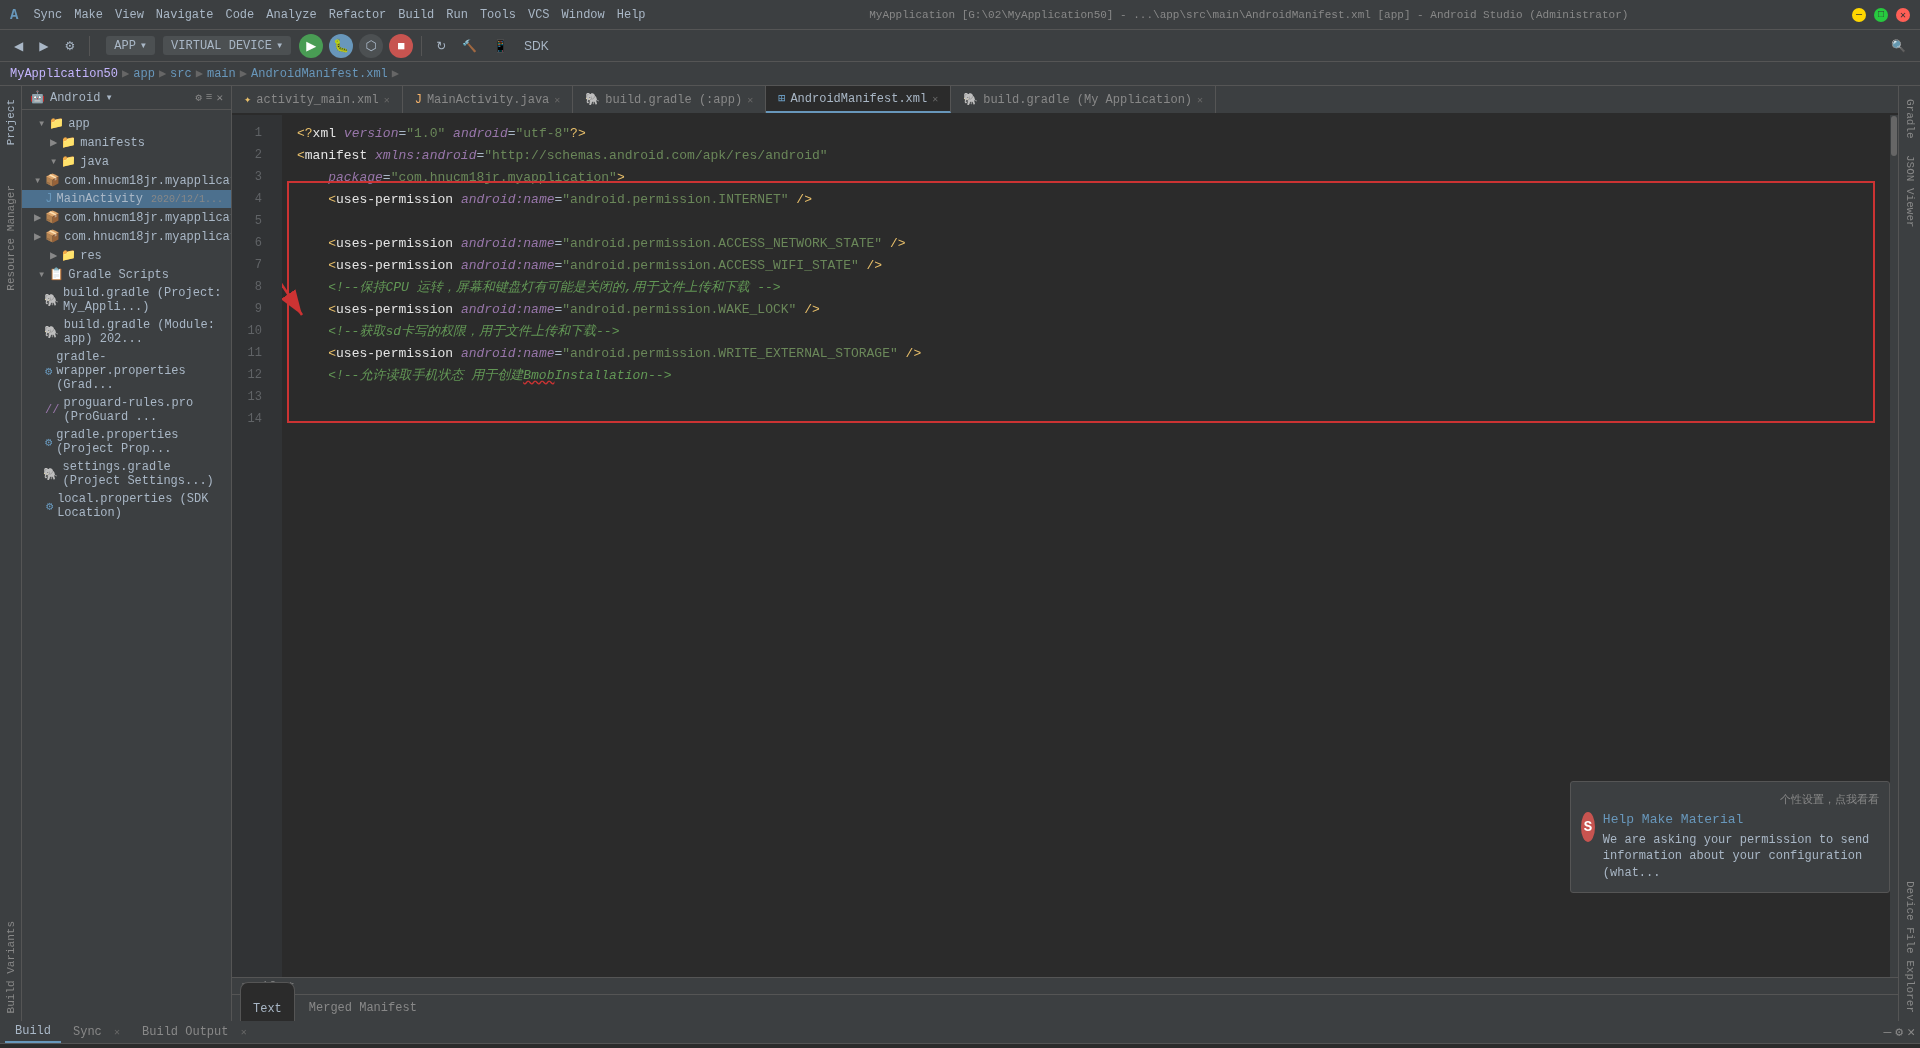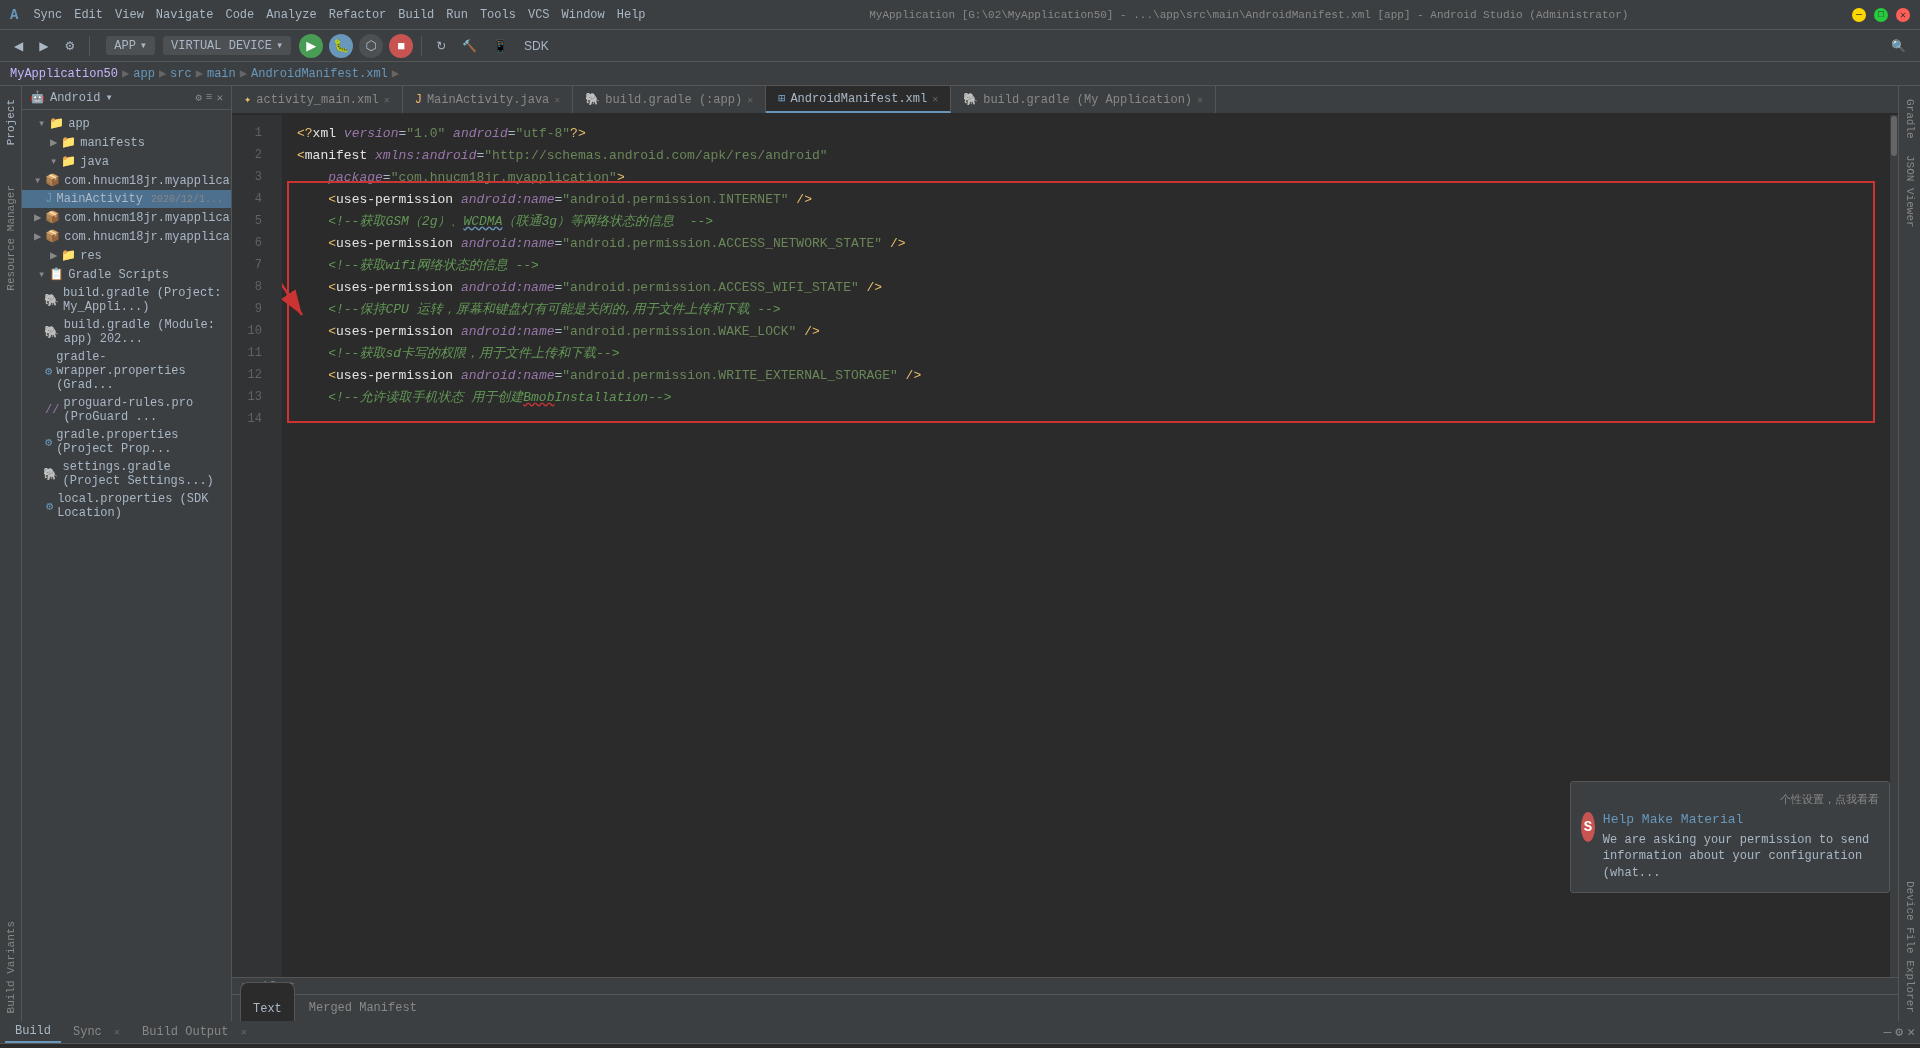--- a/index.html
+++ b/index.html
@@ -426,21 +426,21 @@
     }
   </style>
 </head>
 <body>
 
 <div class="title-bar">
   <div class="title-bar-left">
     <span style="color:#6897bb;font-size:14px;font-weight:bold;">A</span>
     <div class="title-bar-menu">
       <span>Sync</span>
-      <span>Edit</span>
+      <span>Make</span>
       <span>View</span>
       <span>Navigate</span>
       <span>Code</span>
       <span>Analyze</span>
       <span>Refactor</span>
       <span>Build</span>
       <span>Run</span>
       <span>Tools</span>
       <span>VCS</span>
       <span>Window</span>
@@ -719,35 +719,30 @@
         <div class="code-line">
           <span>    </span>
           <span class="xml-bracket">&lt;</span><span class="xml-tag">uses-permission</span>
           <span> </span>
           <span class="xml-attr">android:name</span><span class="xml-equal">=</span><span class="xml-val">"android.permission.INTERNET"</span>
           <span class="xml-bracket"> /&gt;</span>
         </div>
 
         <div class="code-line">
           <span>    </span>
-          <span class="xml-comment">&lt;!--获取GSM（2g）、<span class="blue-underline">WCDMA</span>（联通3g）等网络状态的信息  --&gt;</span>
         </div>
 
         <div class="code-line">
           <span>    </span>
           <span class="xml-bracket">&lt;</span><span class="xml-tag">uses-permission</span>
           <span> </span>
           <span class="xml-attr">android:name</span><span class="xml-equal">=</span><span class="xml-val">"android.permission.ACCESS_NETWORK_STATE"</span>
           <span class="xml-bracket"> /&gt;</span>
         </div>
 
-        <div class="code-line">
-          <span>    </span>
-          <span class="xml-comment">&lt;!--获取wifi网络状态的信息 --&gt;</span>
-        </div>
 
         <div class="code-line">
           <span>    </span>
           <span class="xml-bracket">&lt;</span><span class="xml-tag">uses-permission</span>
           <span> </span>
           <span class="xml-attr">android:name</span><span class="xml-equal">=</span><span class="xml-val">"android.permission.ACCESS_WIFI_STATE"</span>
           <span class="xml-bracket"> /&gt;</span>
         </div>
 
         <div class="code-line">

